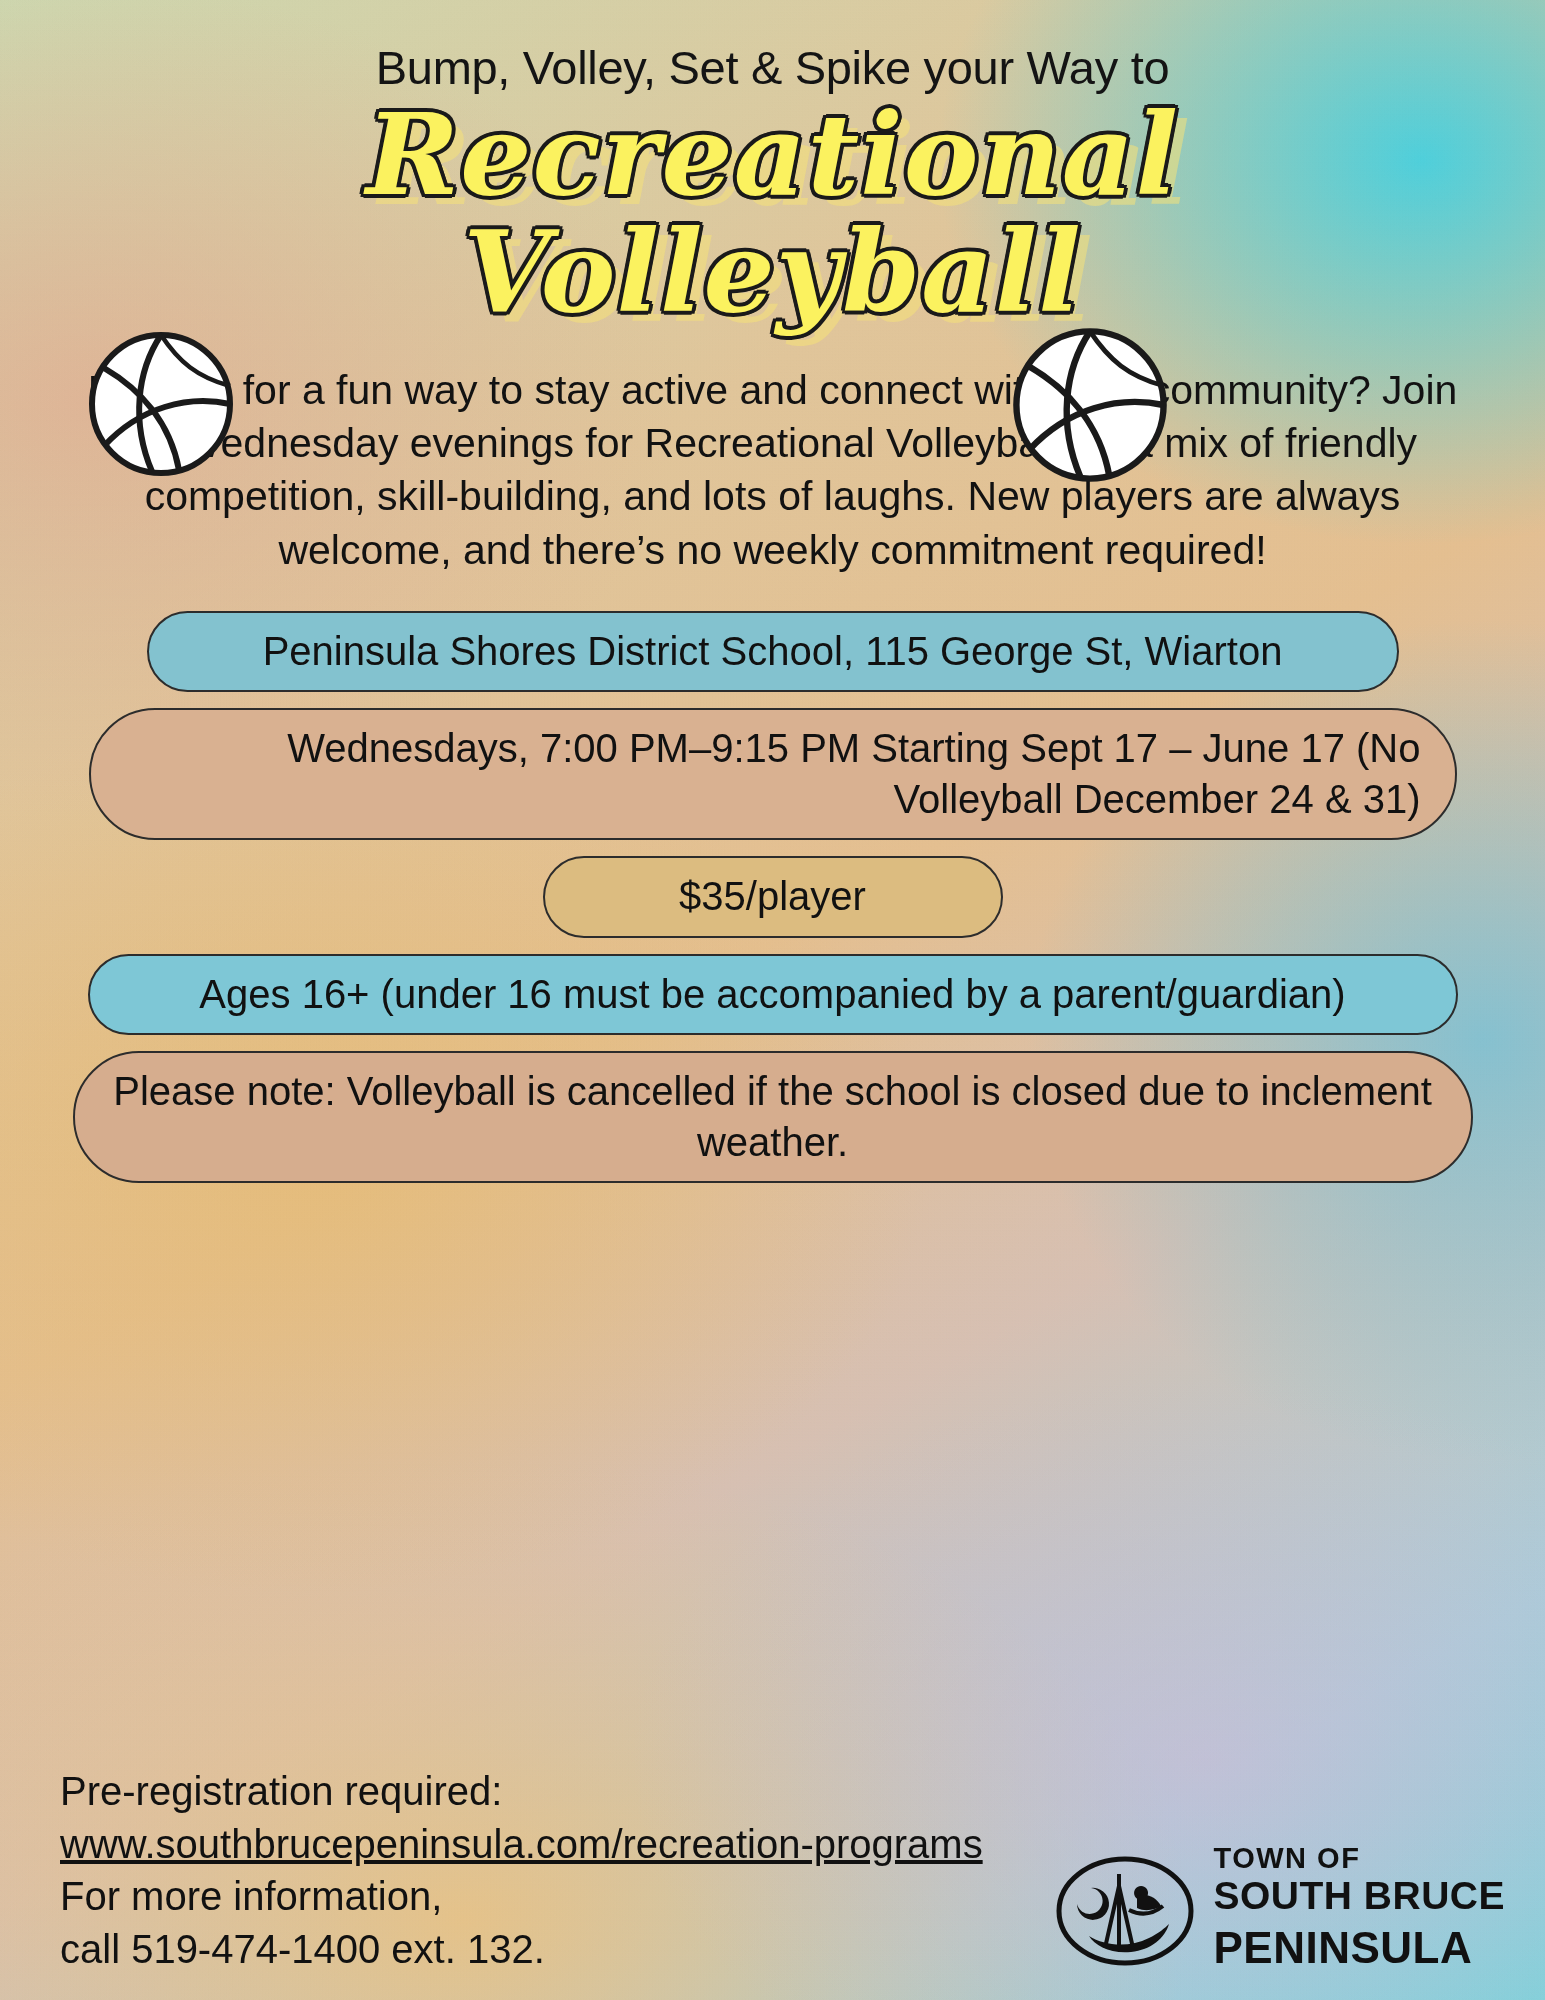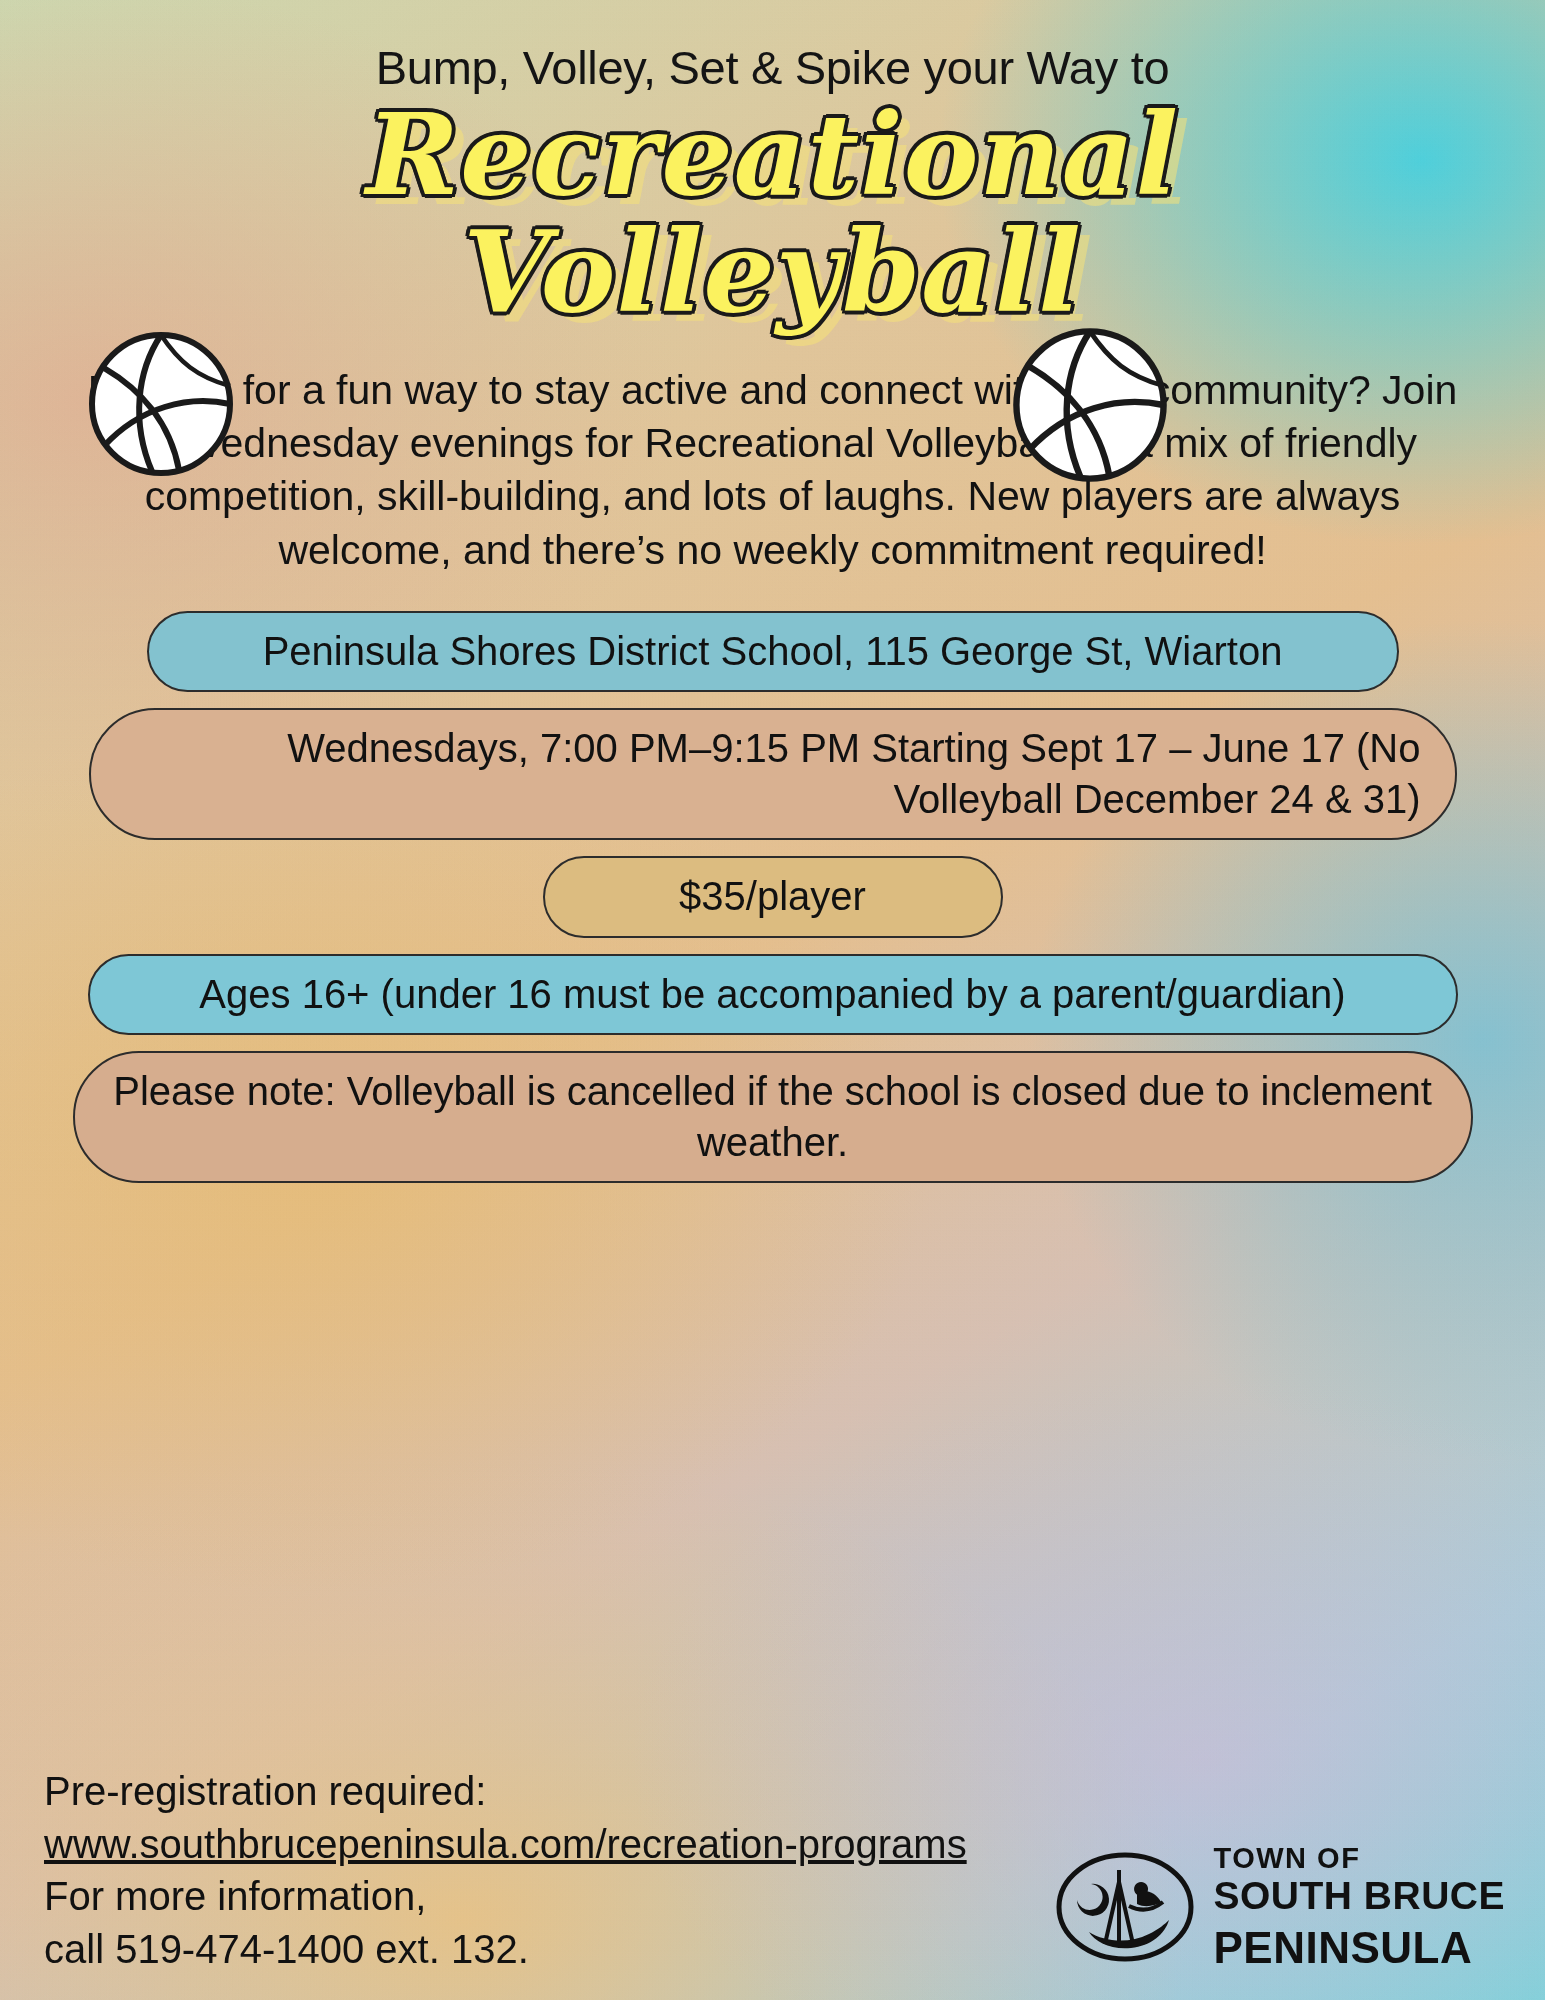--- a/index.html
+++ b/index.html
@@ -111,39 +111,39 @@
   }
   .pill-1 { width: 1252px; background: #83c2cf; }
   .pill-2 { width: 1368px; background: #d9b191; text-align: right; }
   .pill-3 { width: 460px;  background: #dcbc80; }
   .pill-4 { width: 1370px; background: #7ec7d6; }
   .pill-5 { width: 1400px; background: #d6ad8e; }
 
   
   .footer {
     position: absolute;
-    left: 44px;
+    left: 60px;
     bottom: 24px;
     right: 40px;
     display: flex;
     align-items: flex-end;
     justify-content: space-between;
   }
   .footer-text {
     font-size: 40px;
     line-height: 1.32;
     color: #111;
     max-width: 950px;
   }
   .footer-text .link {
     text-decoration: underline;
   }
   .logo {
     display: flex;
-    align-items: center;
+    align-items: flex-end;
     gap: 18px;
     margin-bottom: 6px;
   }
   .logo-mark svg { display: block; }
   .logo-text {
     line-height: 1.0;
   }
   .logo-text .l1 {
     font-size: 29px;
     font-weight: 700;

